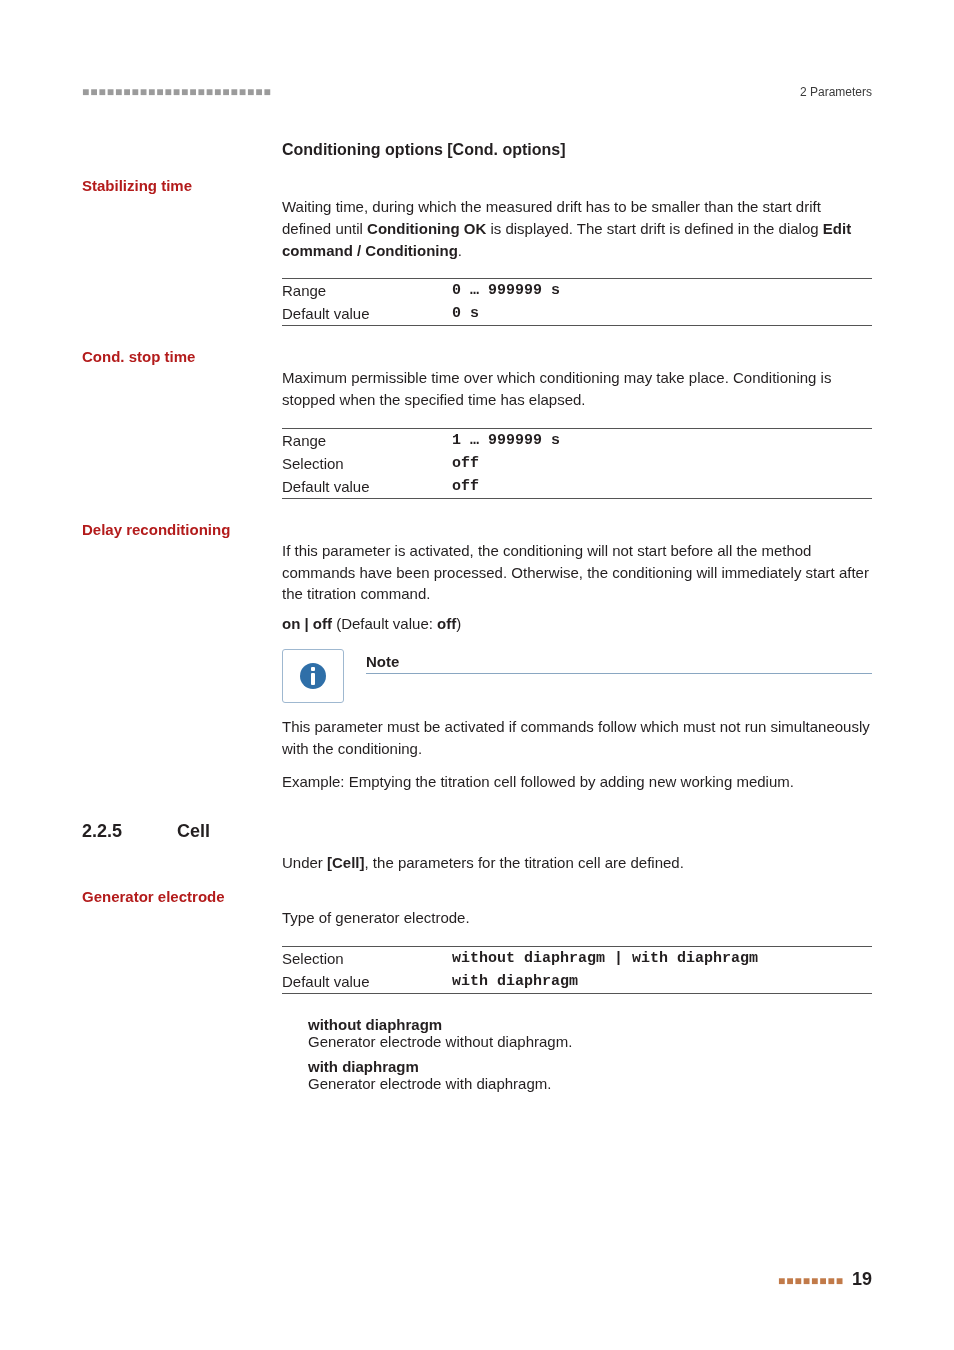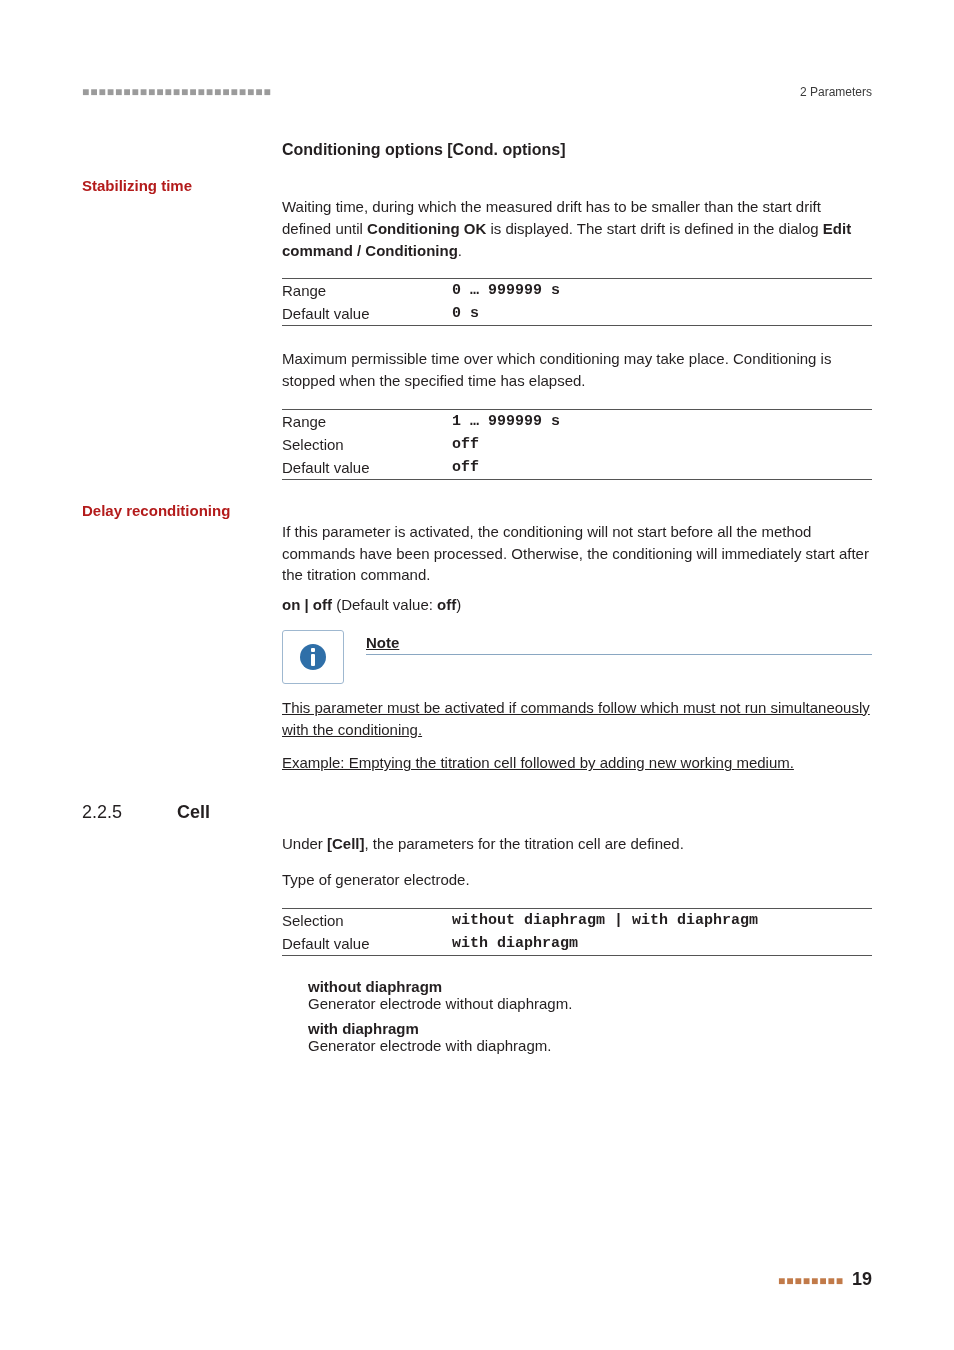--- a/index.html
+++ b/index.html
@@ -71,21 +71,20 @@
     width: 170px;
     flex-shrink: 0;
   }
   .kv-val {
     font-weight: 700;
     font-family: Liberation Mono, monospace;
   }
   .note-box {
     margin-top: 14px;
     margin-bottom: 14px;
-    text-decoration: underline;
   }
   .note-header {
     display: flex;
     align-items: stretch;
   }
   .note-icon-wrap {
     width: 60px;
     height: 52px;
     border: 1px solid #9fb8d0;
     border-radius: 3px;
@@ -115,21 +114,21 @@
     line-height: 1.45;
   }
   .note-body p { margin: 0 0 12px 0; }
   .section-num-row {
     display: flex;
     align-items: baseline;
     margin-top: 28px;
     margin-bottom: 10px;
   }
   .section-num {
-    font-weight: 400;
+    font-weight: 700;
     font-size: 18px;
     width: 95px;
   }
   .section-title {
     font-weight: 700;
     font-size: 18px;
   }
   .def-list {
     margin-left: 26px;
     margin-top: 8px;
@@ -190,20 +189,21 @@
           </div>
           <div class="kv-row">
             <span class="kv-key">Default value</span>
             <span class="kv-val">0 s</span>
           </div>
         </div>
       </div>
     </div>
 
     <div class="section-block">
+      <div class="param-label">Cond. stop time</div>
       <div class="indent-block">
         <div class="body-text">Maximum permissible time over which conditioning may take place. Conditioning is stopped when the specified time has elapsed.</div>
         <div class="kv-table">
           <div class="kv-row">
             <span class="kv-key">Range</span>
             <span class="kv-val">1 … 999999 s</span>
           </div>
           <div class="kv-row">
             <span class="kv-key">Selection</span>
             <span class="kv-val">off</span>
@@ -249,20 +249,21 @@
       <span class="section-num">2.2.5</span>
       <span class="section-title">Cell</span>
     </div>
     <div class="indent-block">
       <div class="body-text">
         <span>Under </span><span class="b">[Cell]</span><span>, the parameters for the titration cell are defined.</span>
       </div>
     </div>
 
     <div class="section-block" style="margin-top:14px;">
+      <div class="param-label">Generator electrode</div>
       <div class="indent-block">
         <div class="body-text">Type of generator electrode.</div>
         <div class="kv-table">
           <div class="kv-row">
             <span class="kv-key">Selection</span>
             <span class="kv-val">without diaphragm | with diaphragm</span>
           </div>
           <div class="kv-row">
             <span class="kv-key">Default value</span>
             <span class="kv-val">with diaphragm</span>

